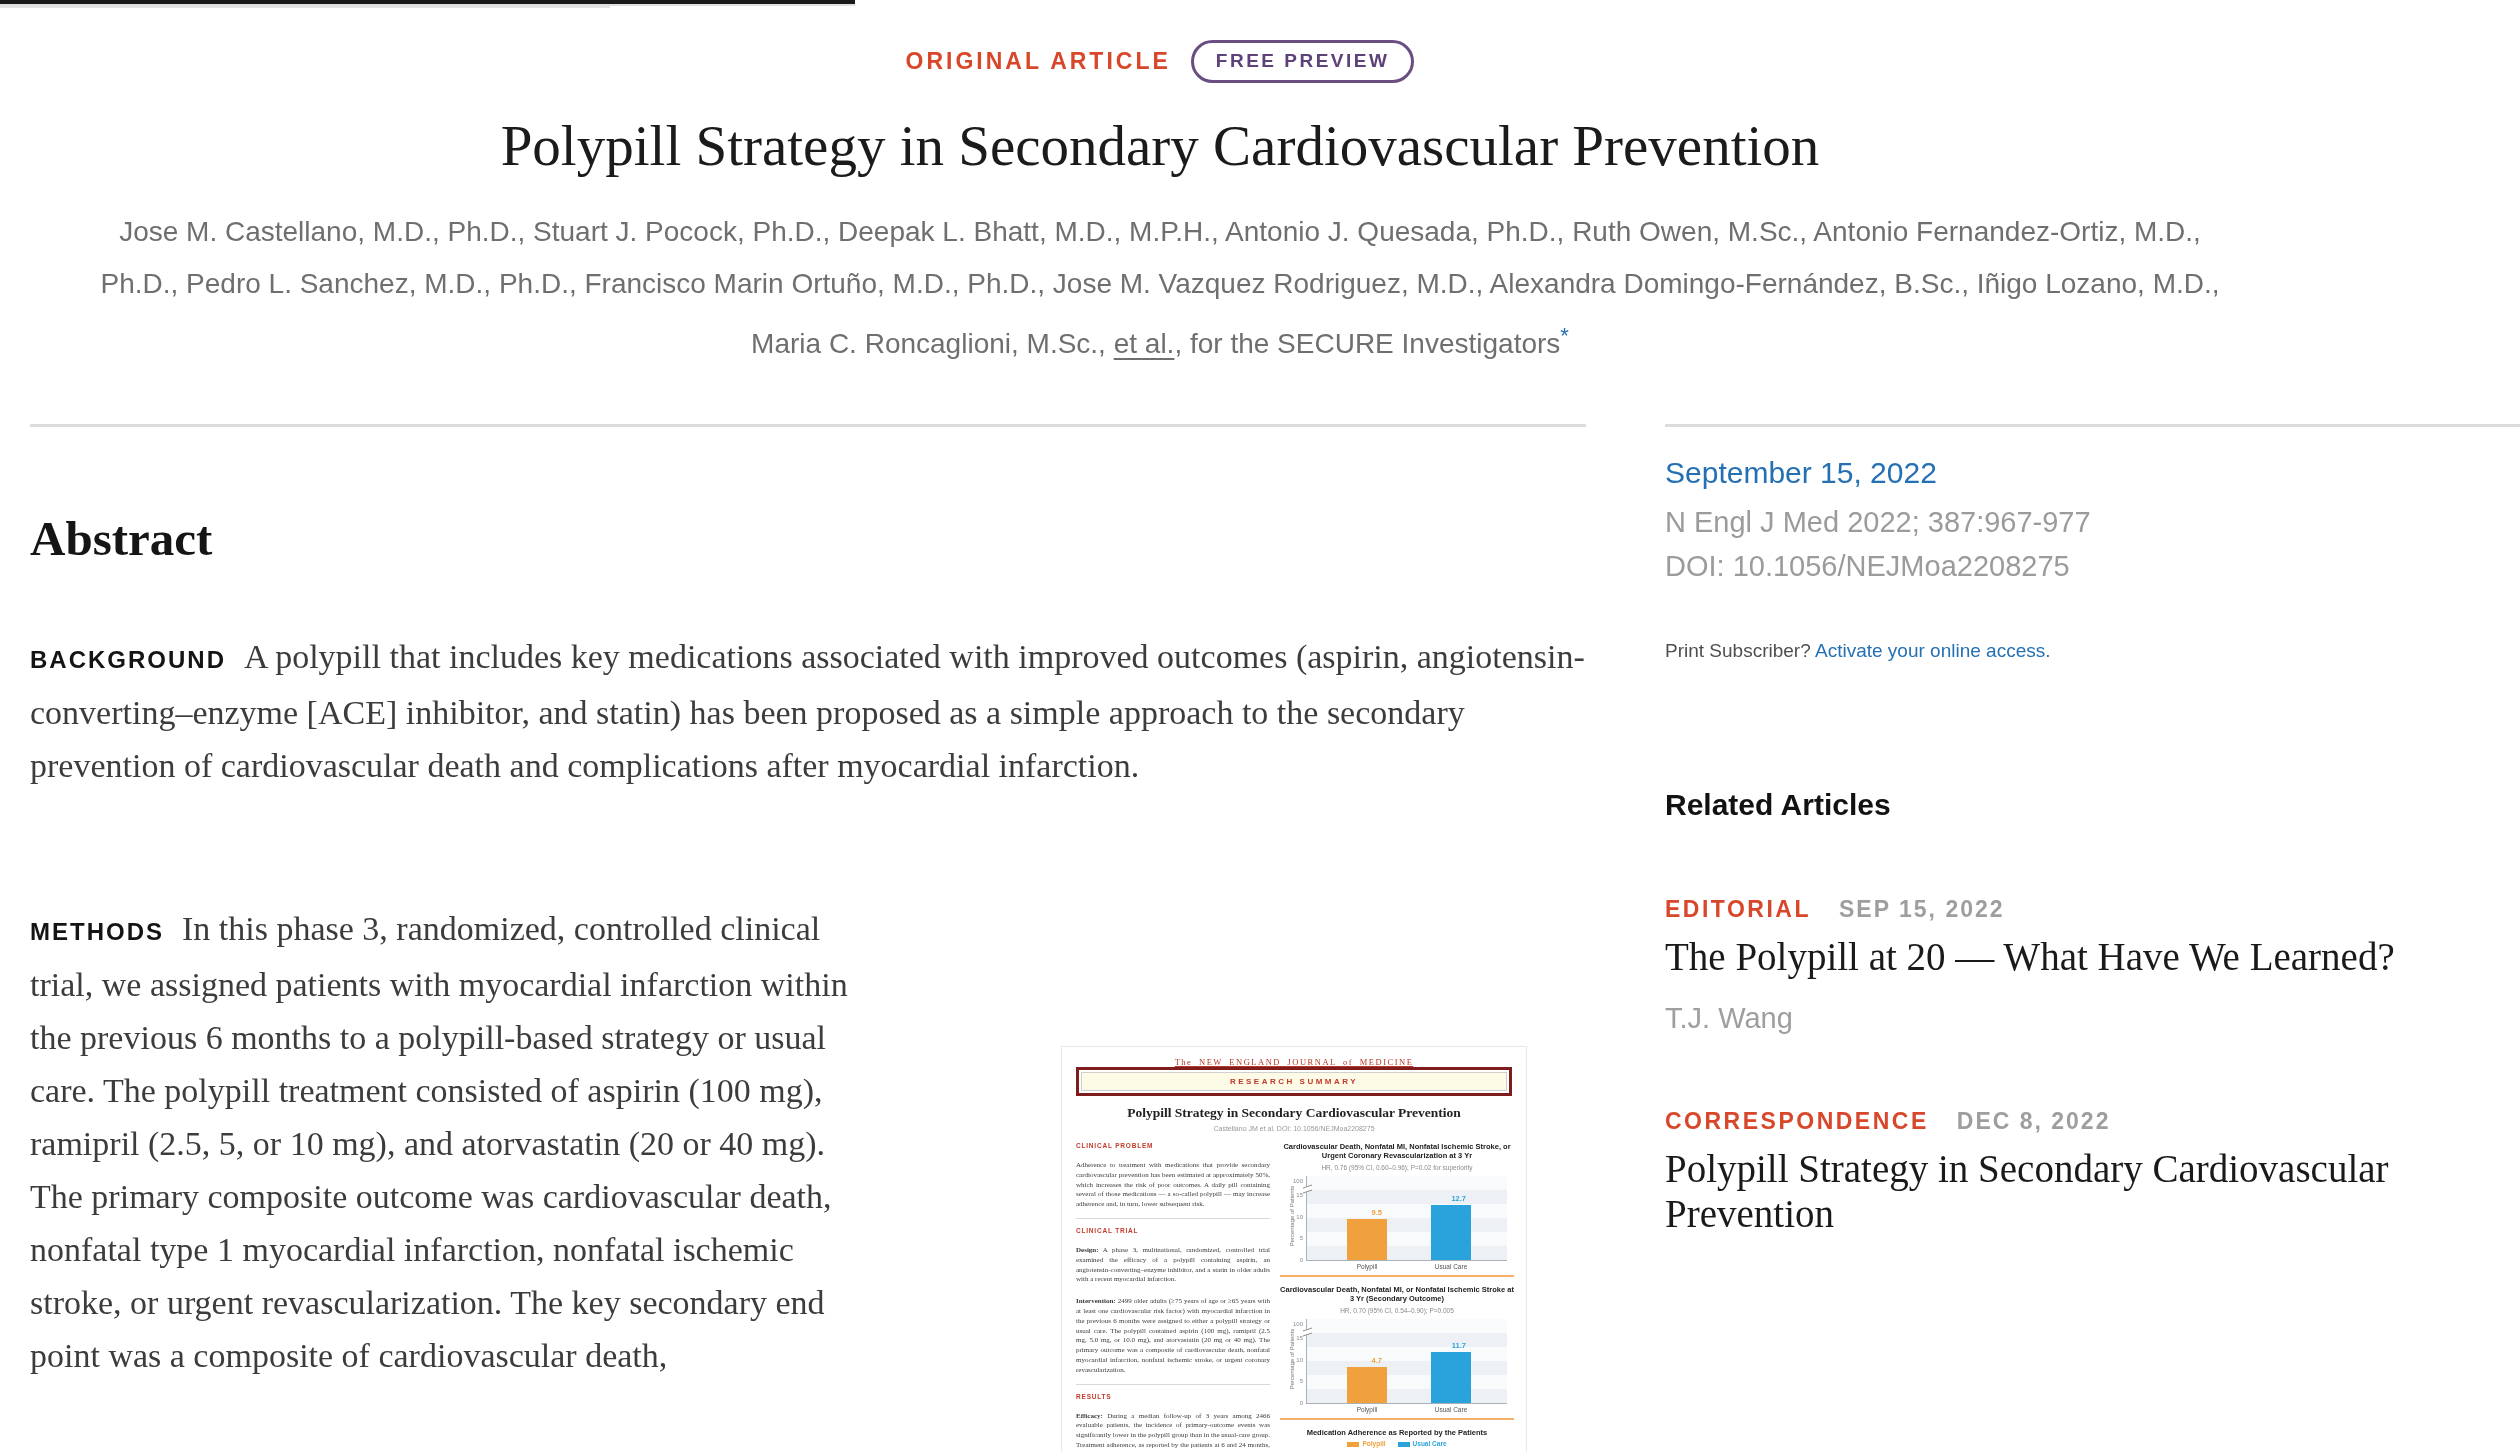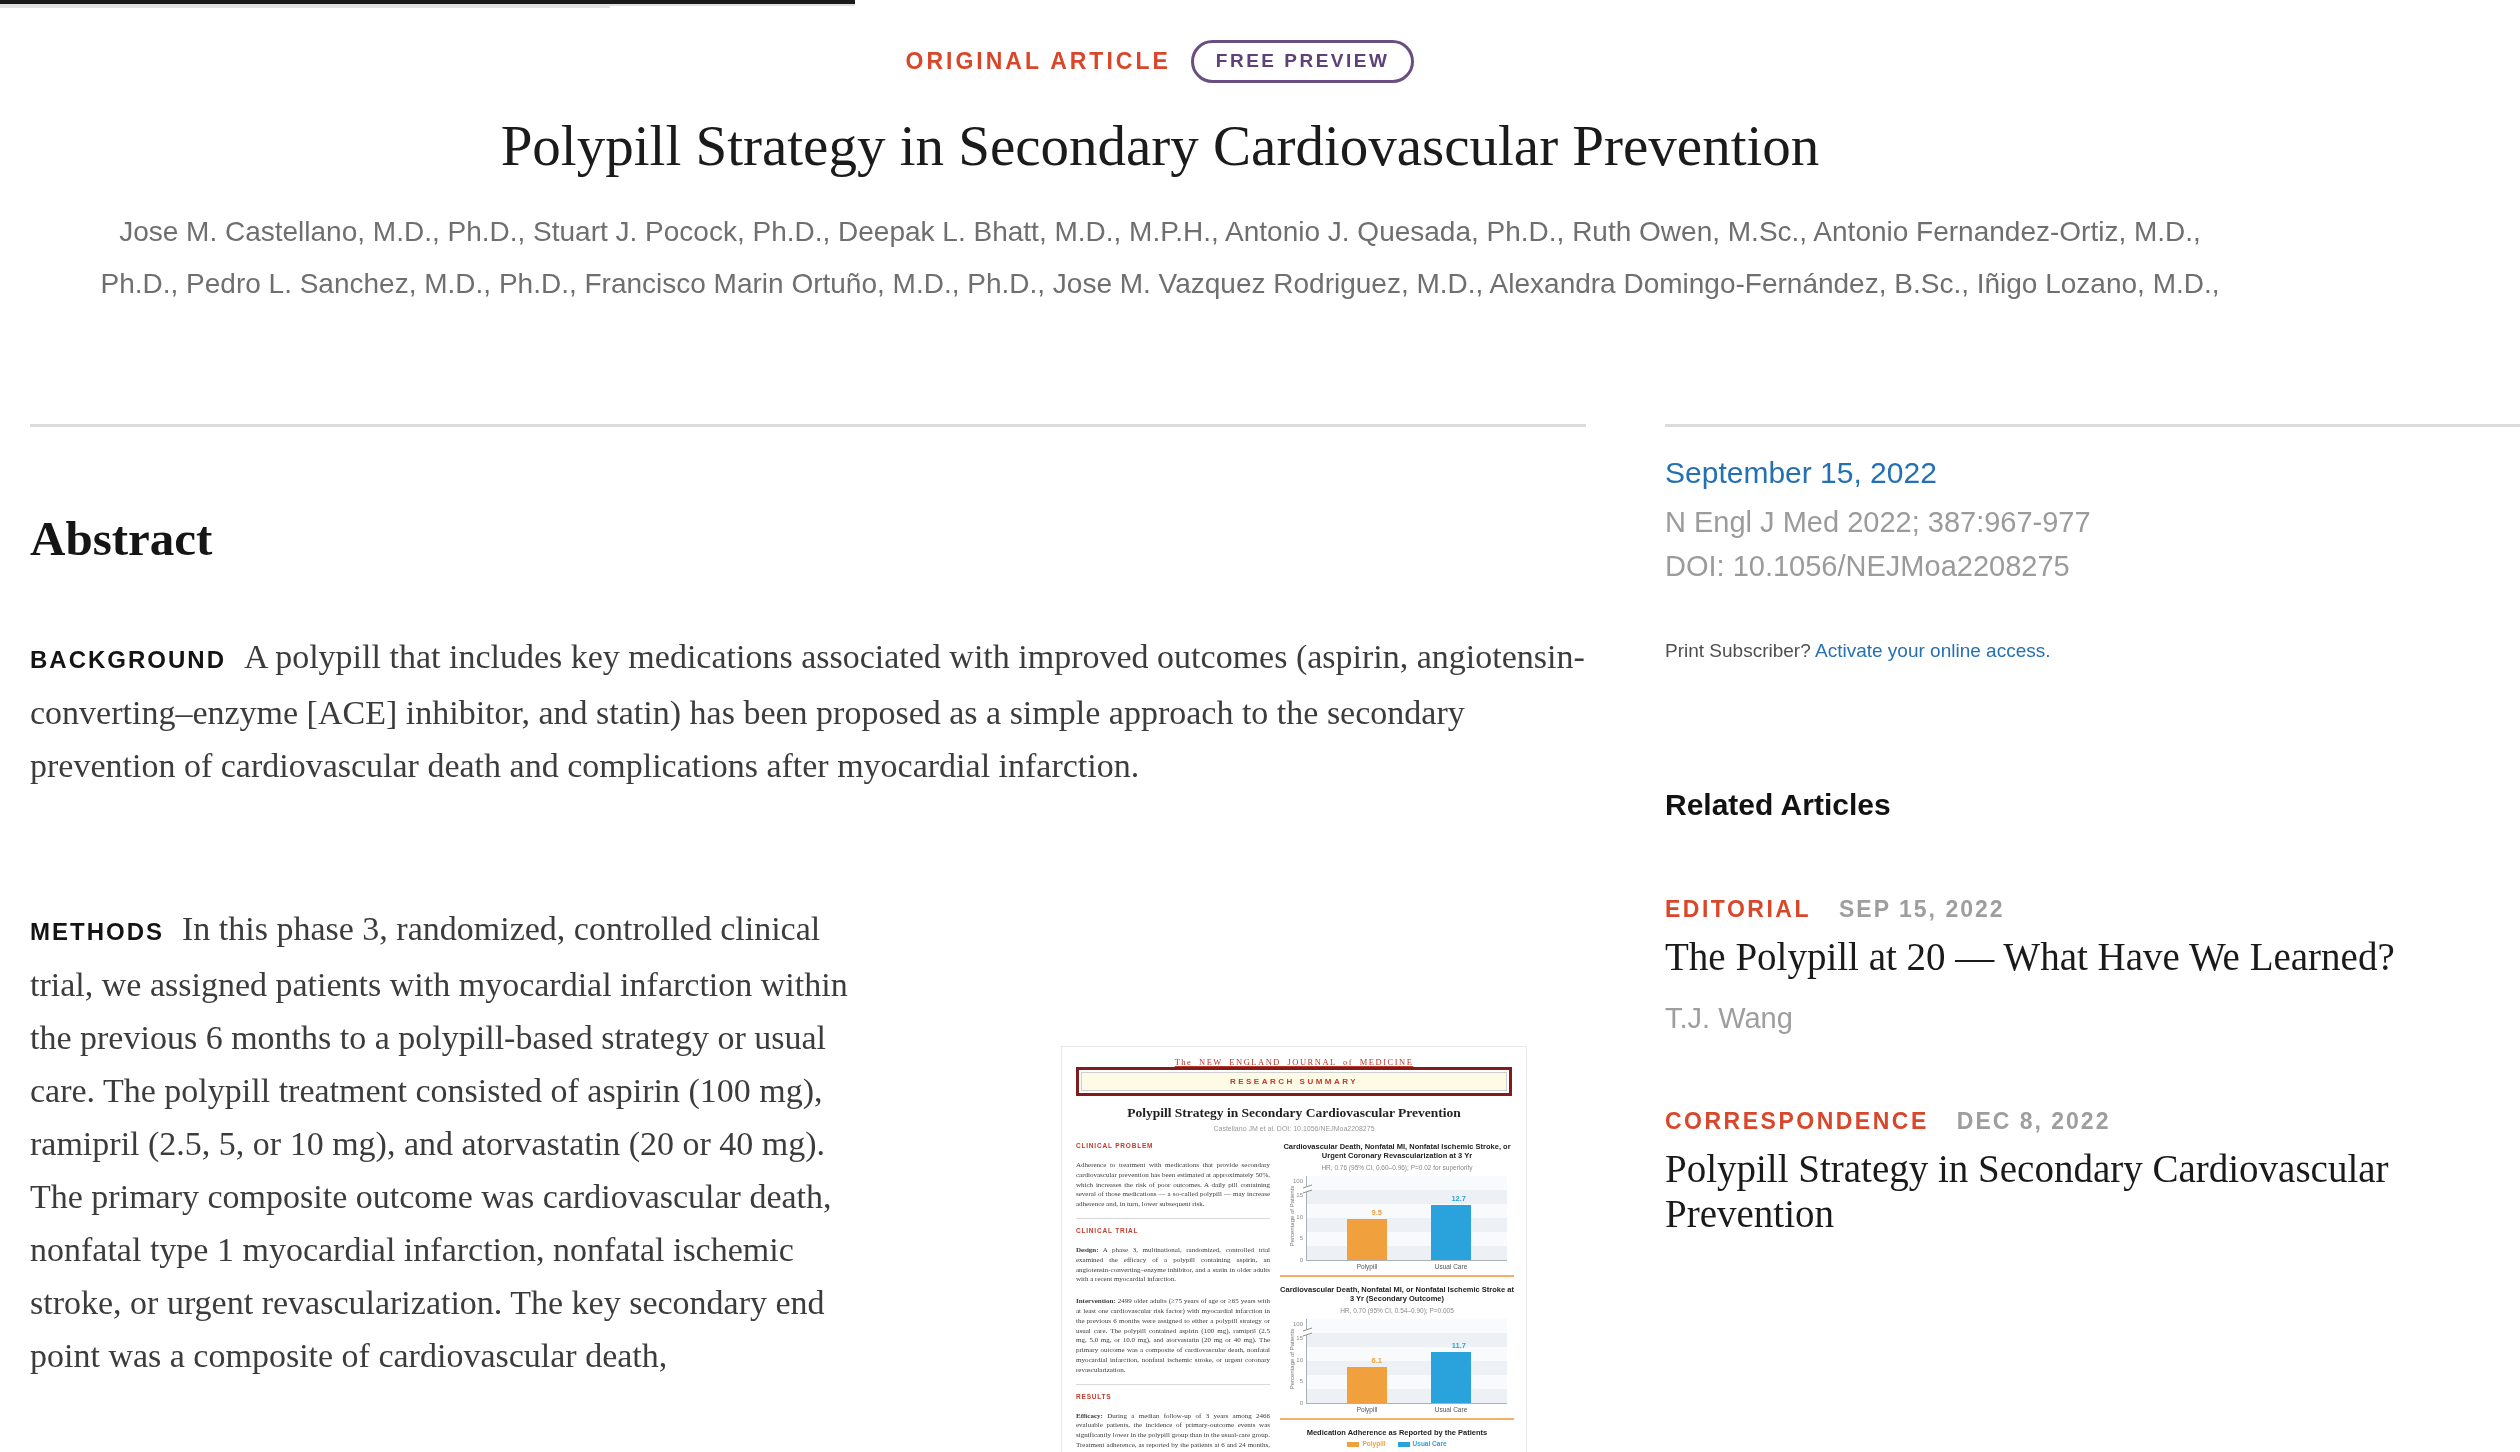--- a/index.html
+++ b/index.html
@@ -103,20 +103,21 @@
 
 <div class="header">
   <div class="eyebrow">
     <span class="article-type">ORIGINAL ARTICLE</span>
     <span class="free-preview">FREE PREVIEW</span>
   </div>
   <h1 class="main-title" style="margin:32px 0 0;">Polypill Strategy in Secondary Cardiovascular Prevention</h1>
   <div class="authors">
     <div>Jose M. Castellano, M.D., Ph.D., Stuart J. Pocock, Ph.D., Deepak L. Bhatt, M.D., M.P.H., Antonio J. Quesada, Ph.D., Ruth Owen, M.Sc., Antonio Fernandez-Ortiz, M.D.,</div>
     <div>Ph.D., Pedro L. Sanchez, M.D., Ph.D., Francisco Marin Ortuño, M.D., Ph.D., Jose M. Vazquez Rodriguez, M.D., Alexandra Domingo-Fernández, B.Sc., Iñigo Lozano, M.D.,</div>
+    <div><span>Maria C. Roncaglioni, M.Sc., </span><span class="et-al">et al.</span><span>, for the SECURE Investigators</span><span class="author-asterisk">*</span></div>
   </div>
 </div>
 
 <div id="rule-left" class="rule"></div>
 <div id="rule-side" class="rule"></div>
 
 <h2 class="abstract-heading" style="margin:0;">Abstract</h2>
 
 <p id="bg-para" class="para" style="margin:0;"><span class="sec-label">BACKGROUND</span><span>A polypill that includes key medications associated with improved outcomes (aspirin, angiotensin-converting–enzyme [ACE] inhibitor, and statin) has been proposed as a simple approach to the secondary prevention of cardiovascular death and complications after myocardial infarction.</span></p>
 
@@ -197,21 +198,21 @@
         <div class="mc-title">Cardiovascular Death, Nonfatal MI, or Nonfatal Ischemic Stroke at 3 Yr (Secondary Outcome)</div>
         <div class="mc-sub">HR, 0.70 (95% CI, 0.54–0.90); P=0.005</div>
         <div class="mc-plot" style="height: 84px;">
             <span class="mc-tick" style="bottom: -3px;">0</span>
             <span class="mc-tick" style="bottom: 18.5px;">5</span>
             <span class="mc-tick" style="bottom: 40px;">10</span>
             <span class="mc-tick" style="bottom: 61.5px;">15</span>
             <span class="mc-tick" style="bottom: 76px;">100</span>
             <span class="mc-break"></span>
             <div class="mc-bar" style="left: 40px; width: 40px; height: 35.26px; background: rgb(240, 160, 60);"></div>
-            <span class="mc-val" style="left: 45px; bottom: 37.26px; color: rgb(240, 160, 60);">6.1</span>
+            <span class="mc-val" style="left: 45px; bottom: 37.26px; color: rgb(240, 160, 60);">4.7</span>
             <div class="mc-bar" style="left: 124px; width: 40px; height: 50.31px; background: rgb(42, 163, 220);"></div>
             <span class="mc-val" style="left: 129px; bottom: 52.31px; color: rgb(42, 163, 220);">11.7</span>
             <span class="mc-cat" style="left: 20px;">Polypill</span>
             <span class="mc-cat" style="left: 104px;">Usual Care</span>
             <span class="mc-ylab">Percentage of Patients</span>
           </div>
       </div>
       <div class="mc-rule"></div>
       <div class="mini-chart">
         <div class="mc-title">Medication Adherence as Reported by the Patients</div>

